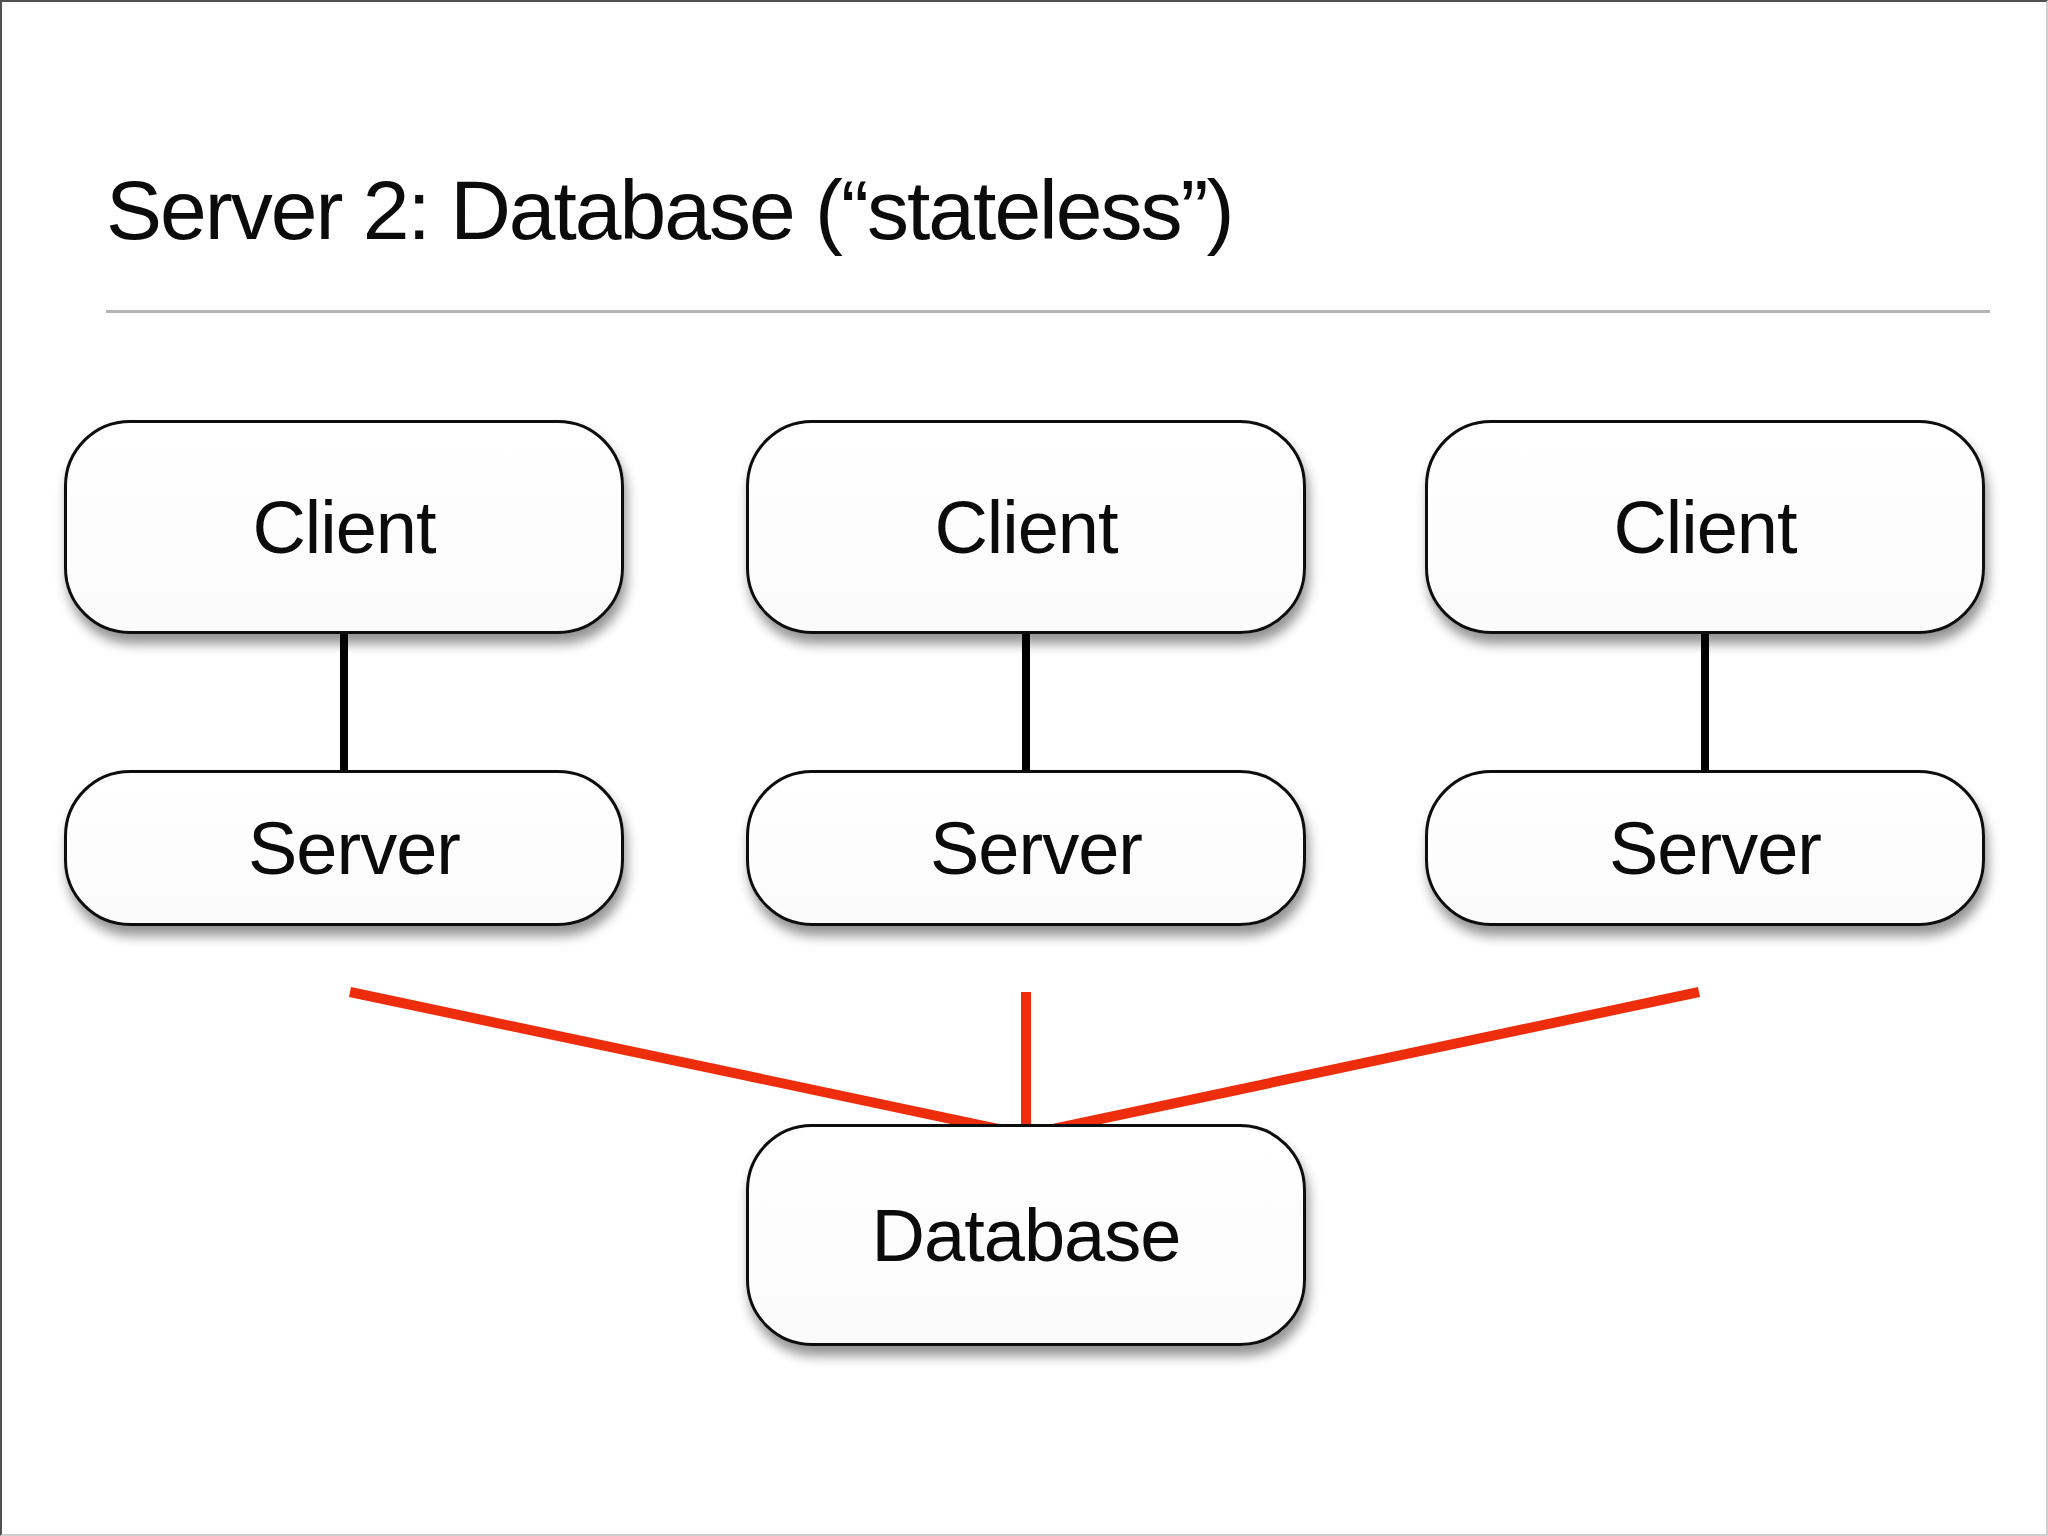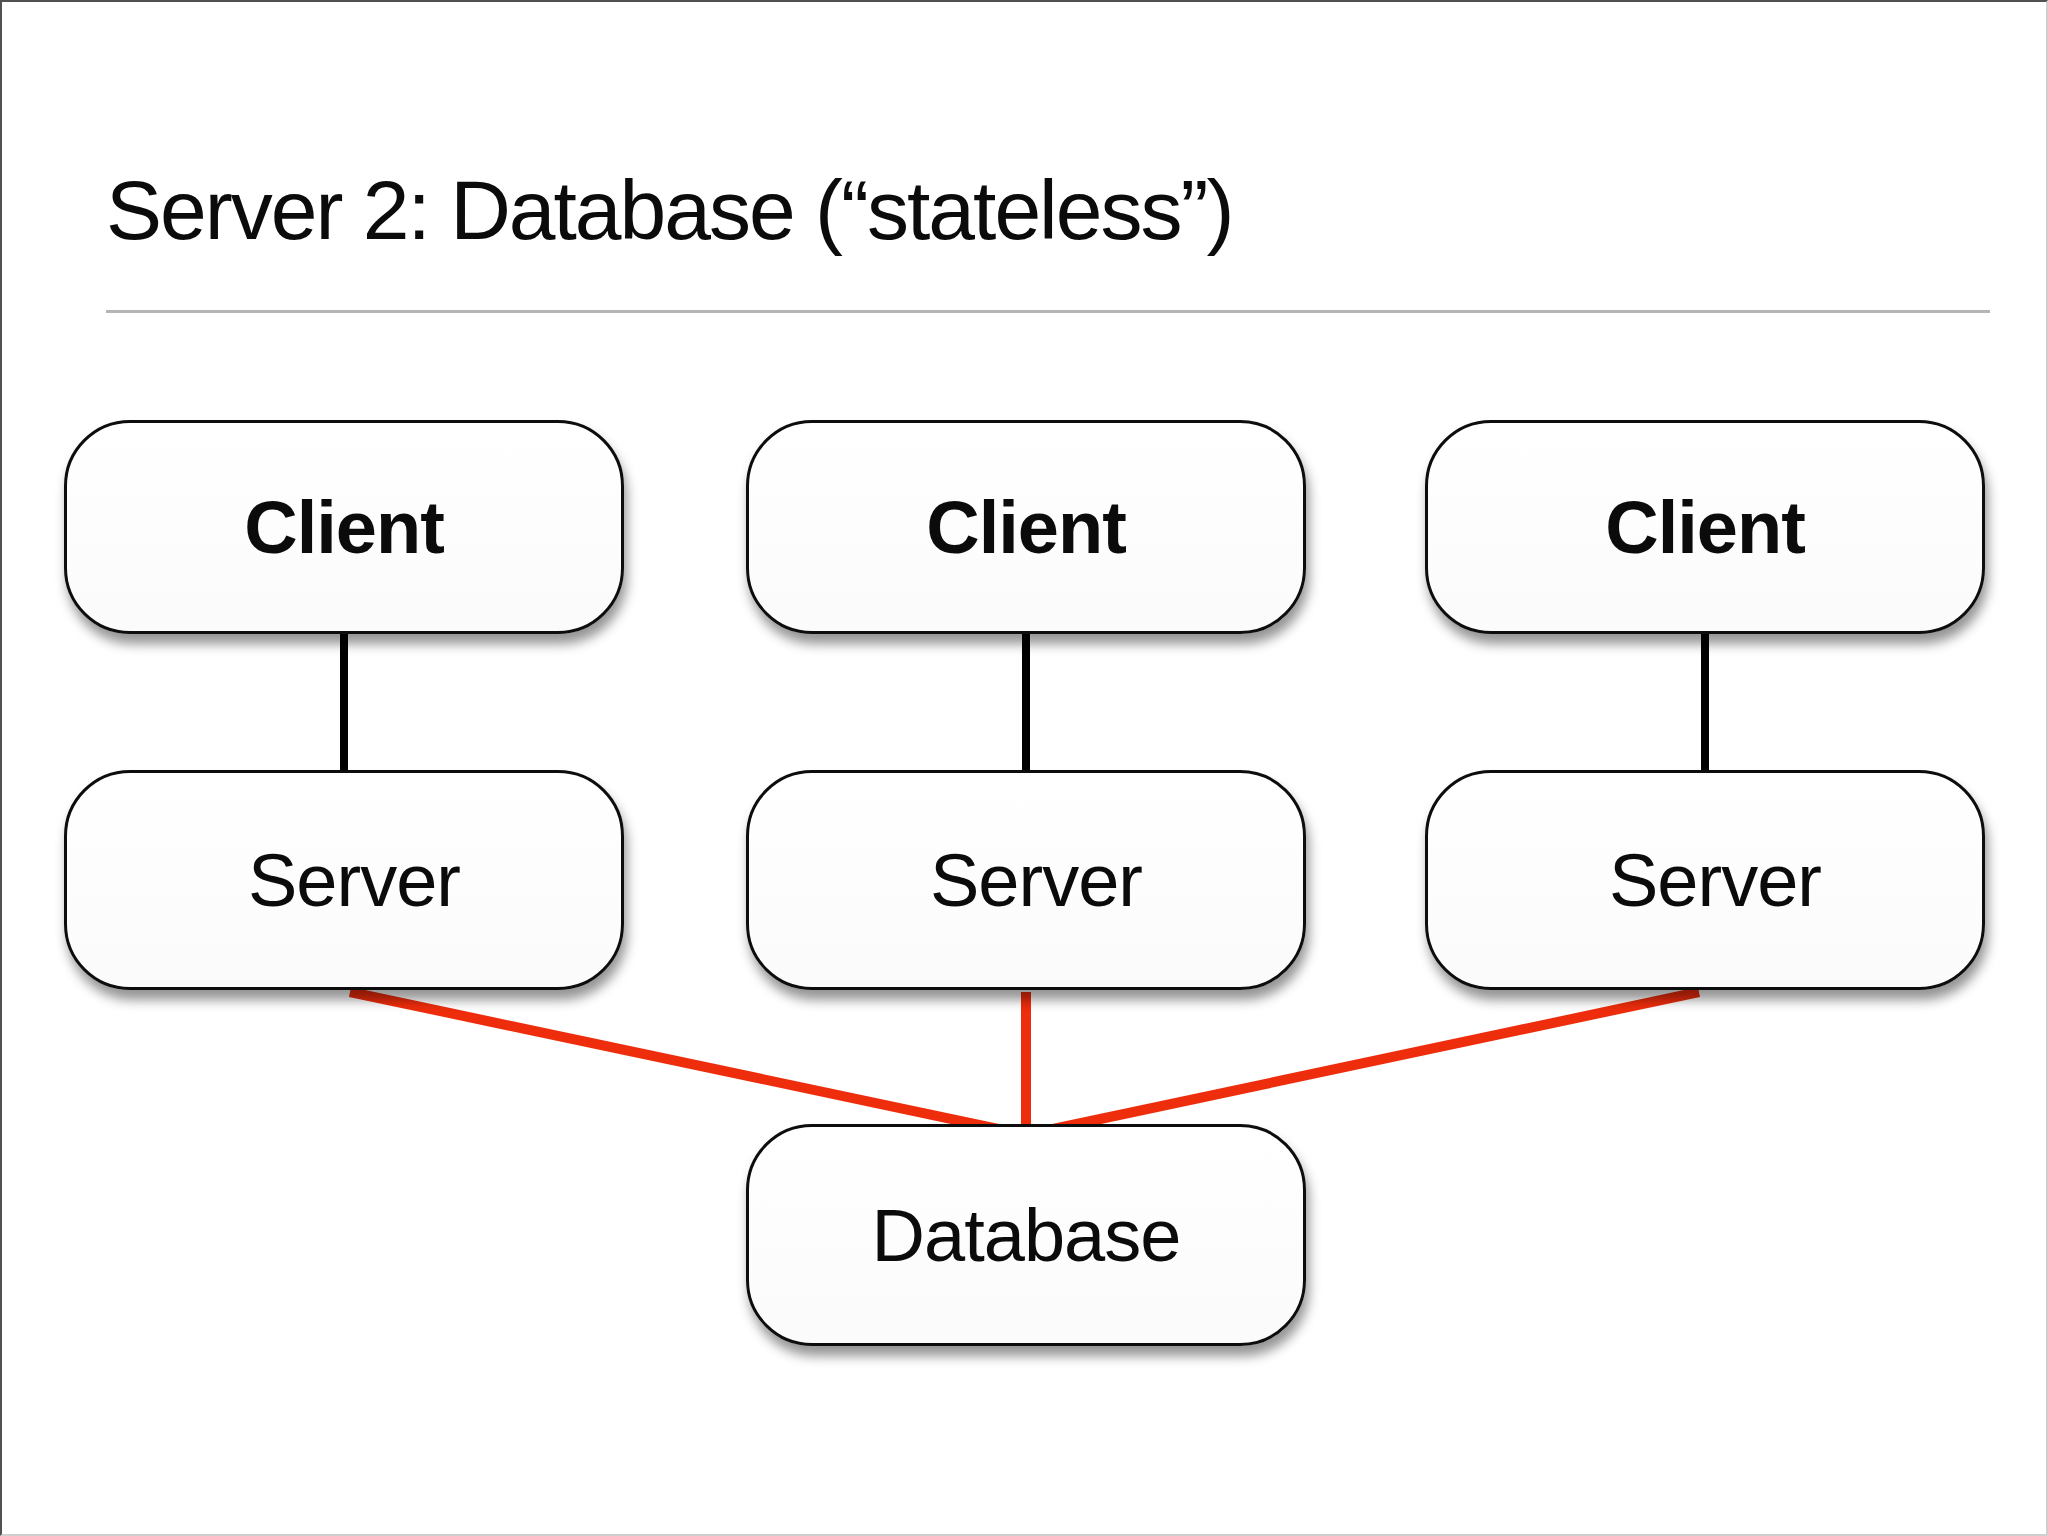--- a/index.html
+++ b/index.html
@@ -57,22 +57,22 @@
     display: flex;
     align-items: center;
     justify-content: center;
     z-index: 2;
   }
   .node .label {
     font-size: 74px;
     color: #0b0b0b;
     letter-spacing: -1px;
   }
-  .row-client { top: 418px; height: 214px; font-weight: bold; }
-  .row-server { top: 768px; height: 220px; padding-left: 20px; }
+  .row-client { top: 418px; height: 214px; }
+  .row-server { top: 768px; height: 156px; padding-left: 20px; }
   .col-1 { left: 62px; }
   .col-2 { left: 744px; }
   .col-3 { left: 1423px; }
   .db-node { left: 744px; top: 1122px; height: 222px; }
 </style>
 </head>
 <body>
 
 <div class="slide">
 

